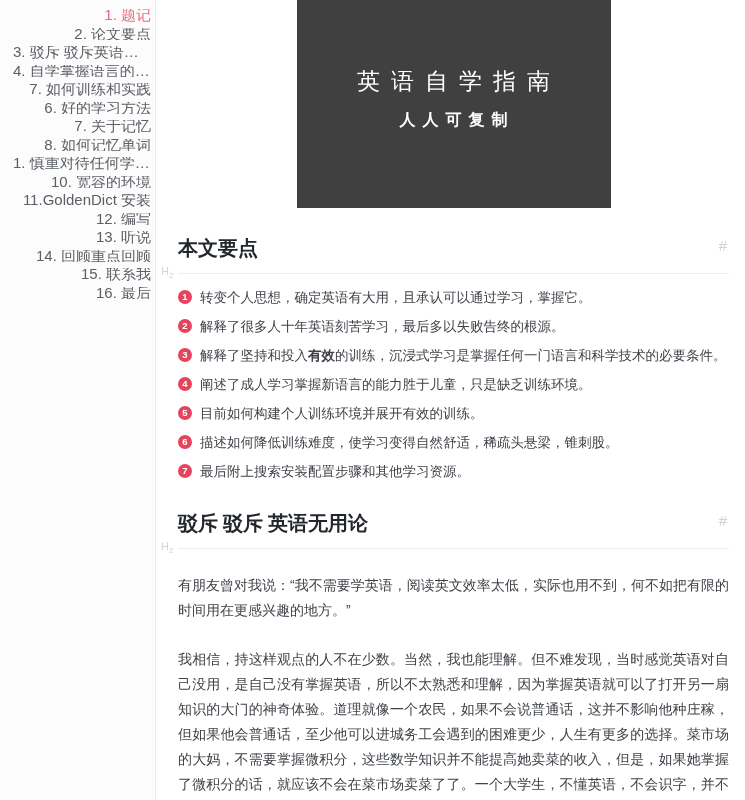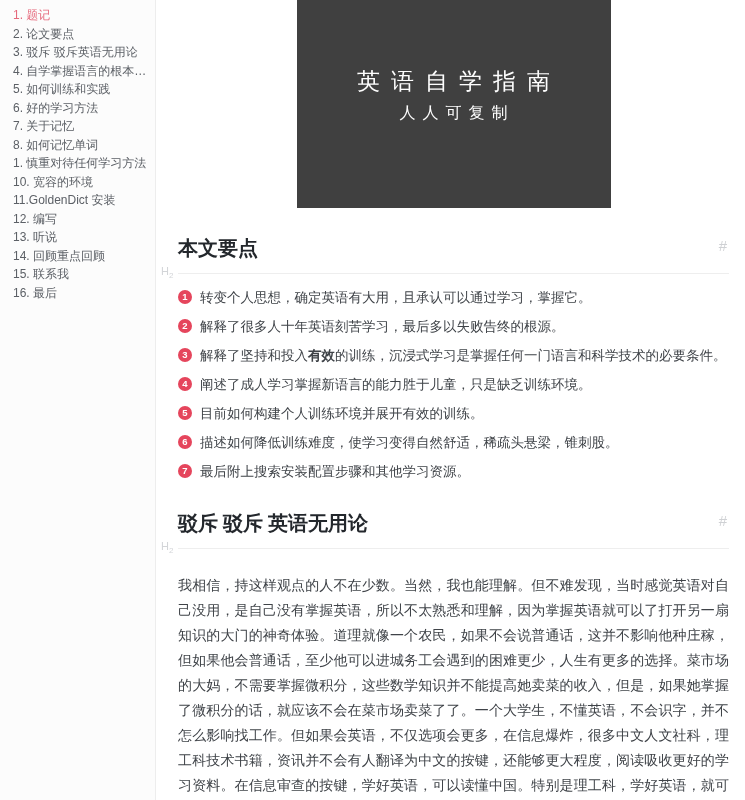--- a/index.html
+++ b/index.html
@@ -9,43 +9,43 @@
     font-family:"Liberation Sans","DejaVu Sans",sans-serif;
   }
   
   .sidebar{
     position:fixed; left:0; top:0; width:156px; height:800px;
     background:#fcfcfc; border-right:1px solid #ededed;
     padding:9px 4px 0 13px;
   }
   .sidebar ol{ list-style:none; }
   .sidebar li{
-    font-size:12px; line-height:12.5px; margin-bottom:6px;
+    font-size:15px; line-height:12.5px; margin-bottom:6px;
     color:#5c6066; cursor:pointer; white-space:nowrap;
-    overflow:hidden; text-overflow:ellipsis;
+    overflow:hidden; text-overflow:ellipsis;text-align:right;
   }
   .sidebar li.active{ color:#e5697c; }
   
   .content{
     position:absolute; left:157px; top:0; width:588px;
     padding:0 16px 40px 21px;
   }
   .banner{
     width:314px; height:208px; margin:0 auto;
     background:#404040; color:#fefefe;
     display:flex; flex-direction:column; align-items:center;
     justify-content:flex-start; padding-top:66px;
   }
   .banner .title{
     font-size:23px; letter-spacing:11px; padding-left:11px;
     font-weight:400; white-space:nowrap;
   }
   .banner .subtitle{
     font-size:16px; letter-spacing:7px; padding-left:7px;
-    margin-top:6px; font-weight:400; white-space:nowrap;
+    margin-top:13px; font-weight:700; white-space:nowrap;
   }
   h2{
     position:relative;
     font-family:"Liberation Serif","DejaVu Serif",serif;
     font-size:20px; font-weight:700; color:#23272c;
     margin-top:27px; padding-bottom:11px;
     border-bottom:1px solid #eeeeee;
   }
   h2 .hmark{
     position:absolute; left:-17px; top:6px;
@@ -78,21 +78,21 @@
 </style>
 </head>
 <body>
 
 <aside class="sidebar">
   <ol>
     <li class="active">1. 题记</li>
     <li>2. 论文要点</li>
     <li>3. 驳斥 驳斥英语无用论</li>
     <li>4. 自学掌握语言的根本方法</li>
-    <li>5. 如何训练和实践</li>
+    <li>7. 如何训练和实践</li>
     <li>6. 好的学习方法</li>
     <li>7. 关于记忆</li>
     <li>8. 如何记忆单词</li>
     <li>1. 慎重对待任何学习方法</li>
     <li>10. 宽容的环境</li>
     <li>11.GoldenDict 安装</li>
     <li>12. 编写</li>
     <li>13. 听说</li>
     <li>14. 回顾重点回顾</li>
     <li>15. 联系我</li>
@@ -143,16 +143,17 @@
       <span>最后附上搜索安装配置步骤和其他学习资源。</span>
     </li>
   </ol>
 
   <h2>
     <span class="hmark"><span>H</span><sub>2</sub></span>
     <span>驳斥 驳斥 英语无用论</span>
     <span class="hash">#</span>
   </h2>
 
+  <p>有朋友曾对我说：“我不需要学英语，阅读英文效率太低，实际也用不到，何不如把有限的时间用在更感兴趣的地方。”</p>
 
   <p><span>我相信，持这样观点的人不在少数。当然，我也能理解。但不难发现，当时感觉英语对自己没用，是自己没有掌握英语，所以不太熟悉和理解，因为掌握英语就可以了打开另一扇知识的大门的神奇体验。道理就像一个农民，如果不会说普通话，这并不影响他种庄稼，但如果他会普通话，至少他可以进城务工会遇到的困难更少，人生有更多的选择。菜市场的大妈，不需要掌握微积分，这些数学知识并不能提高她卖菜的收入，但是，如果她掌握了微积分的话，就应该不会在菜市场卖菜了了。一个大学生，不懂英语，不会识字，并不怎么影响找工作。但如果会英语，不仅选项会更多，在信息爆炸，很多中文人文社科，理工科技术书籍，资讯并不会有人翻译为中文的按键，还能够更大程度，阅读吸收更好的学习资料。在信息审查的按键，学好英语，可以读懂中国。特别是理工科，学好英语，就可以另打开一扇知识的大门。西方现代几十年，甚至上千年的知识沉淀，和刻苦钻研的知识突破，以高等知识下放的姿势撰写文章，做到深入浅出，通俗易懂。不是大部分中文教材，有些甚至晦涩懂难。具体可以我们看看对比MIT和同济大学的线性代数</span></p>
 
 </main>
 
 </body></html>

